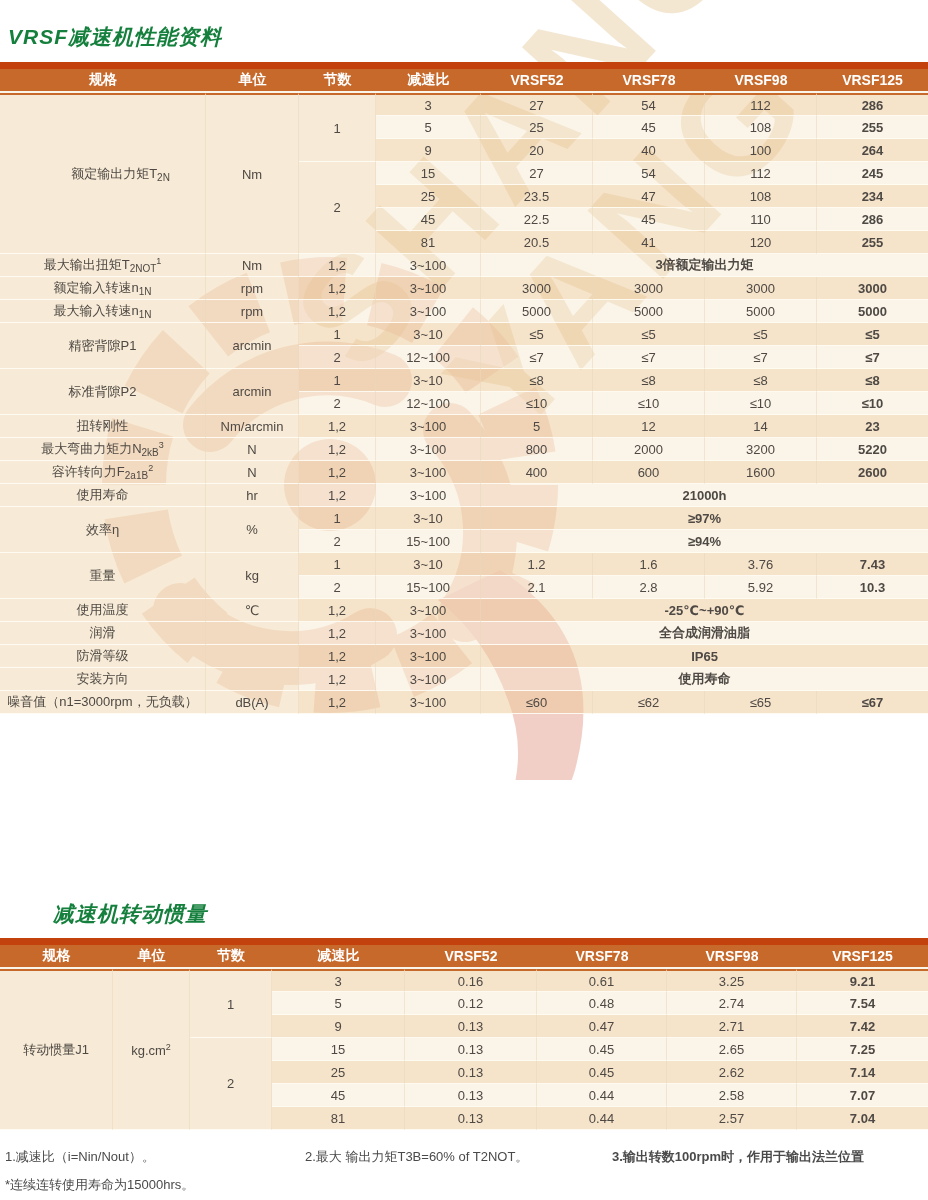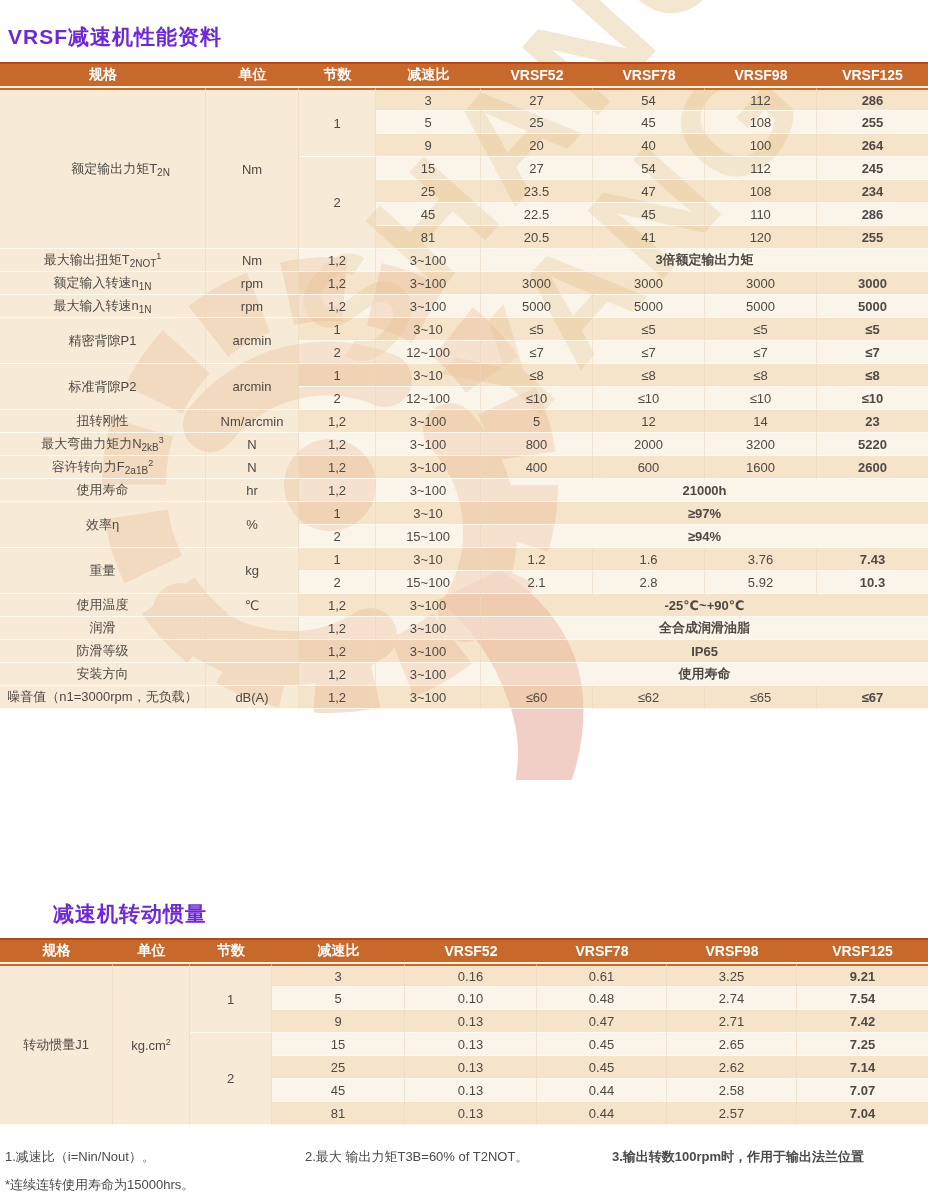--- a/index.html
+++ b/index.html
@@ -23,35 +23,36 @@
   .wm-words span {
     display:block;
     font-size:148px; font-weight:bold; letter-spacing:10px;
     color:#f1e3cb; line-height:158px;
   }
   .wm-gear { position:absolute; left:30px; top:240px; opacity:.5; }
 
   
   .section-title {
     position:absolute; left:8px; z-index:2;
-    font-size:21px; font-weight:bold; color:#6d28d9;
+    font-size:21px; font-weight:bold; color:#15803d;
     letter-spacing:1px;
+    font-style:italic;
   }
   #title-performance { top:9px; }
   #title-inertia { top:886px;margin-left:45px; }
 
   
   .tablewrap { position:absolute; left:0; width:928px; z-index:1; }
   #perf-table-wrap { top:62px; }
   #inertia-table-wrap { top:938px; }
 
   table.spec-table {
     width:100%; table-layout:fixed;
     border-collapse:separate; border-spacing:0;
-    border-top:2px solid #c2410c;
+    border-top:7px solid #c2410c;
   }
   table.spec-table th {
     background:#c7692b; color:#ffffff;
     font-size:14px; font-weight:bold;
     height:24px; padding:0;
     border-bottom:2px solid #fbf6ec;
     text-align:center;
   }
   table.spec-table tbody tr:first-child td { border-top:2px solid #c7692b; }
   table.spec-table td {
@@ -379,21 +380,21 @@
           <td class="merged" rowspan="7">kg.cm<sup>2</sup></td>
           <td class="merged" rowspan="3">1</td>
           <td>3</td>
           <td>0.16</td>
           <td>0.61</td>
           <td>3.25</td>
           <td>9.21</td>
         </tr>
         <tr class="light">
           <td>5</td>
-          <td>0.10</td>
+          <td>0.12</td>
           <td>0.48</td>
           <td>2.74</td>
           <td>7.54</td>
         </tr>
         <tr class="dark">
           <td>9</td>
           <td>0.13</td>
           <td>0.47</td>
           <td>2.71</td>
           <td>7.42</td>

